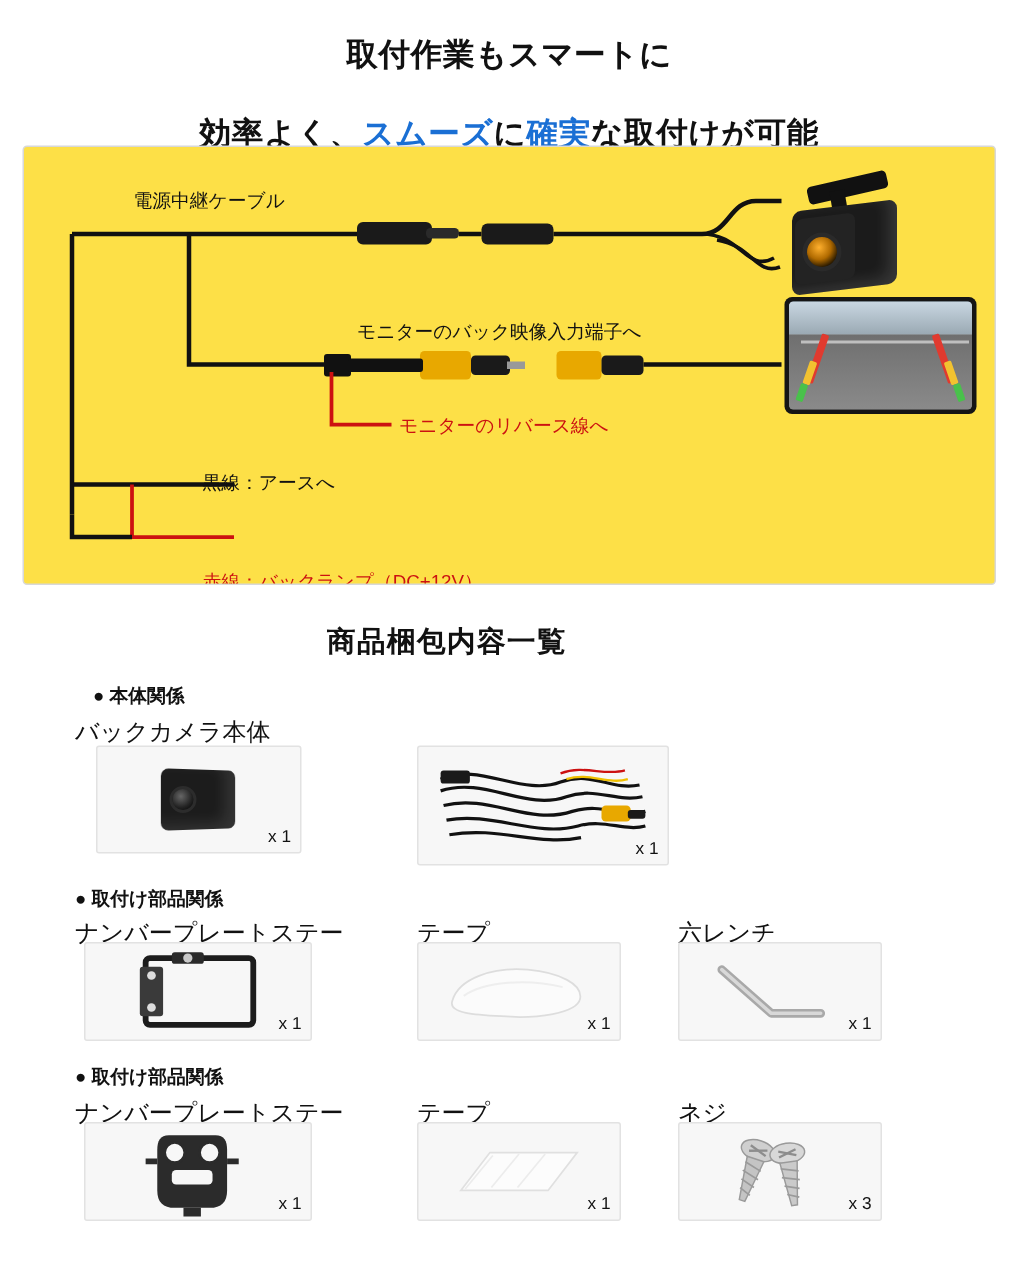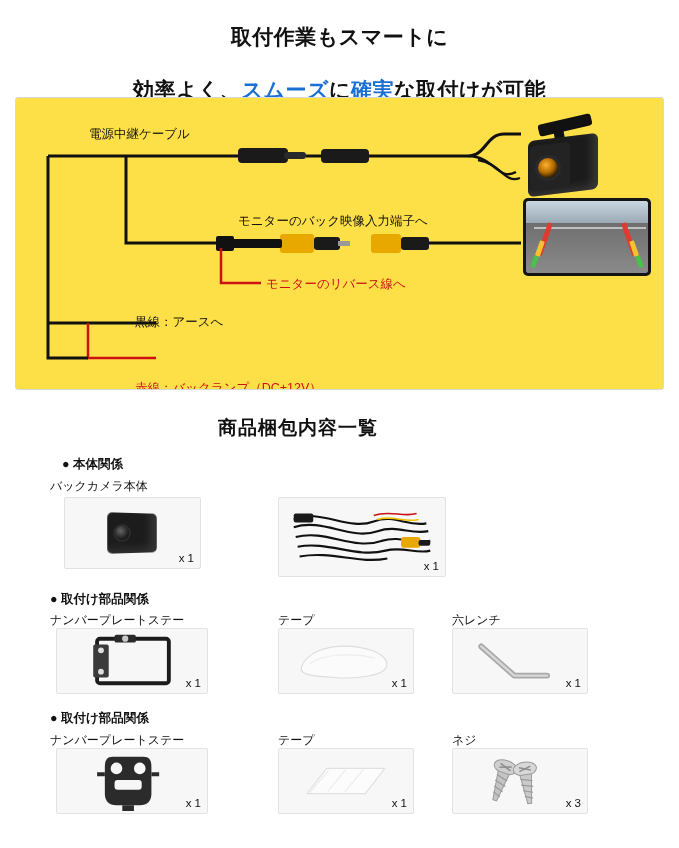--- a/index.html
+++ b/index.html
@@ -138,21 +138,21 @@
     font-weight: bold;
     letter-spacing: 1px;
   }
   .pkg-group-title {
     position: absolute;
     font-size: 12.5px;
     font-weight: bold;
   }
   .pkg-item-label {
     position: absolute;
-    font-size: 12px;
+    font-size: 16px;
     color: #111;
     white-space: nowrap;
     text-align: right;
   }
   .pkg-box {
     position: absolute;
     background: #f7f7f7;
     border: 1px solid #e2e2e2;
     border-radius: 2px;
     overflow: hidden;

